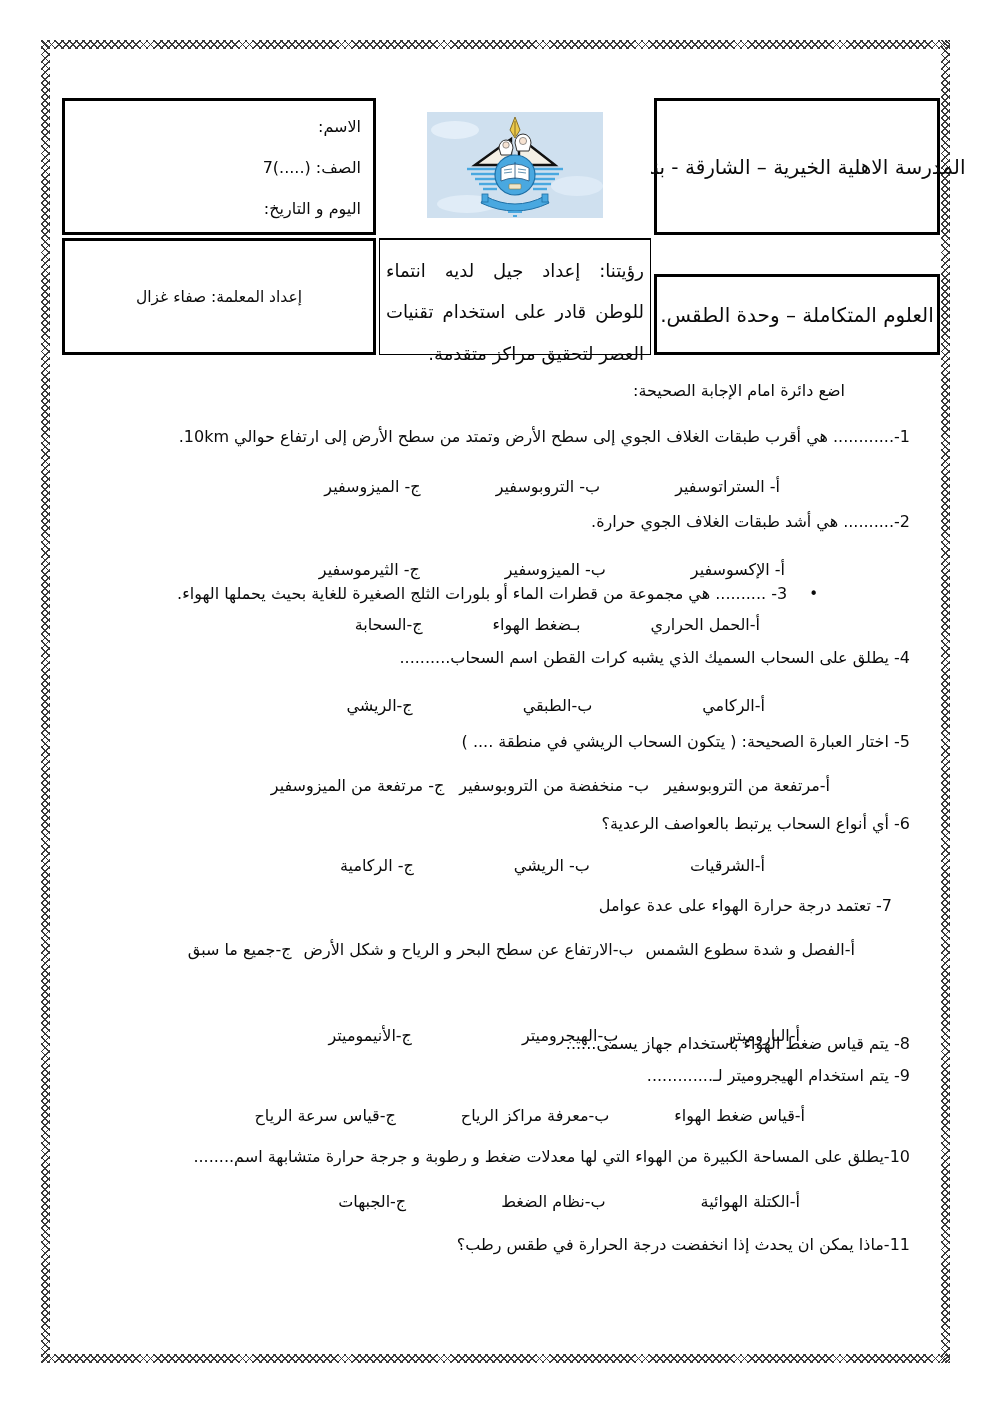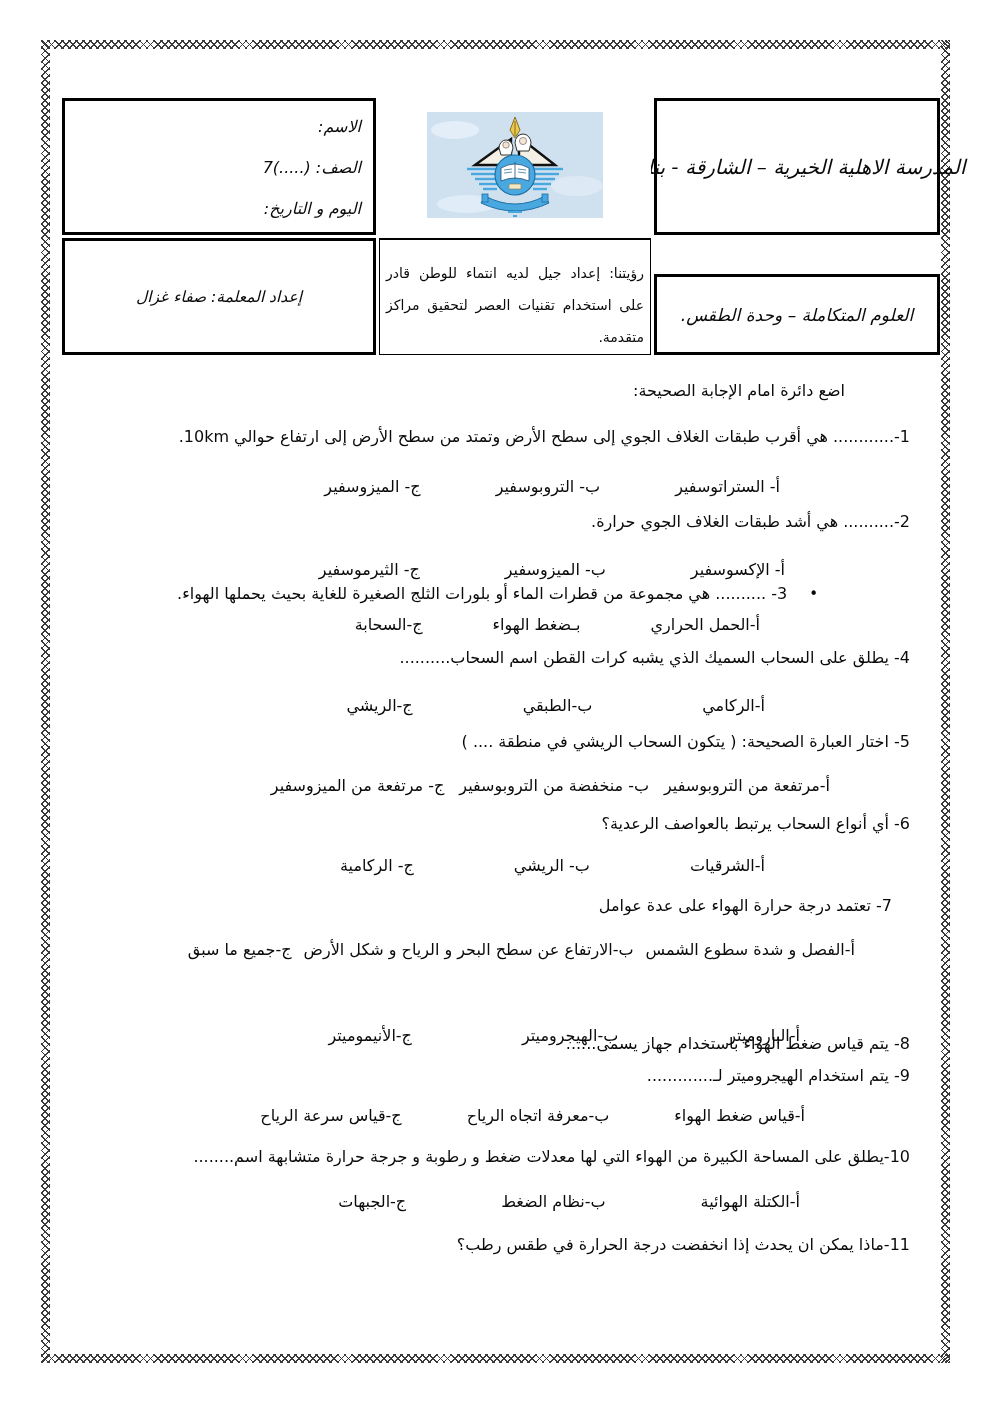--- a/index.html
+++ b/index.html
@@ -20,27 +20,27 @@
   .bf-left{left:41px;top:40px;width:9px;height:1323px;}
   .bf-right{left:941px;top:40px;width:9px;height:1323px;}
 
   
   .header-table{
     position:absolute;left:62px;top:98px;width:878px;direction:rtl;
     display:grid;grid-template-columns:286px 272px 314px;grid-template-rows:137px 117px;
     column-gap:3px;row-gap:3px;
   }
   .cell{background:#fff;box-sizing:border-box;}
-  .cell.thick{border:3px solid #000;font-style:italic;}
+  .cell.thick{border:3px solid #000;}
   .cell.center{display:flex;align-items:center;justify-content:center;text-align:center;}
   .school-cell{font-size:20px;white-space:nowrap;}
-  .subject-cell{font-size:17px;margin-top:36px;}
+  .subject-cell{font-size:20px;margin-top:36px;}
   .logo-cell{border:none;display:flex;align-items:flex-start;justify-content:center;padding-top:14px;}
   .vision-cell{border-top:2px solid #000;border-left:1px solid #000;border-right:1px solid #000;border-bottom:1px solid #000;
-    font-size:14px;padding:17px 6px 4px 6px;text-align:justify;line-height:2.3;direction:rtl;}
+    font-size:18px;padding:10px 6px 4px 6px;text-align:justify;line-height:2.3;direction:rtl;}
   .student-cell{display:flex;flex-direction:column;justify-content:space-between;
     padding:16px 12px 14px 12px;font-size:16px;text-align:right;direction:rtl;}
   .teacher-cell{font-size:15.5px;}
 
   
   .line{
     position:absolute;direction:rtl;white-space:nowrap;font-size:16px;line-height:26px;text-align:right;
   }
   .opts{display:flex;flex-direction:row;}
   .opts span{display:inline-block;}
@@ -188,21 +188,21 @@
   <div class="line" style="right:82px;top:1031px;">8- يتم قياس ضغط الهواء باستخدام جهاز يسمى......</div>
   <div class="line opts" style="right:192px;top:1023px;gap:110px;">
     <span>أ-الباروميتر</span>
     <span>ب-الهيجروميتر</span>
     <span>ج-الأنيموميتر</span>
   </div>
 
   <div class="line" style="right:82px;top:1063px;">9- يتم استخدام الهيجروميتر لـ.............</div>
   <div class="line opts" style="right:187px;top:1103px;gap:65px;">
     <span>أ-قياس ضغط الهواء</span>
-    <span>ب-معرفة اتجاه الرياح</span>
+    <span>ب-معرفة مراكز الرياح</span>
     <span>ج-قياس سرعة الرياح</span>
   </div>
 
   <div class="line" style="right:82px;top:1144px;">10-يطلق على المساحة الكبيرة من الهواء التي لها معدلات ضغط و رطوبة و جرجة حرارة متشابهة اسم........</div>
   <div class="line opts" style="right:192px;top:1189px;gap:95px;">
     <span>أ-الكتلة الهوائية</span>
     <span>ب-نظام الضغط</span>
     <span>ج-الجبهات</span>
   </div>
 

